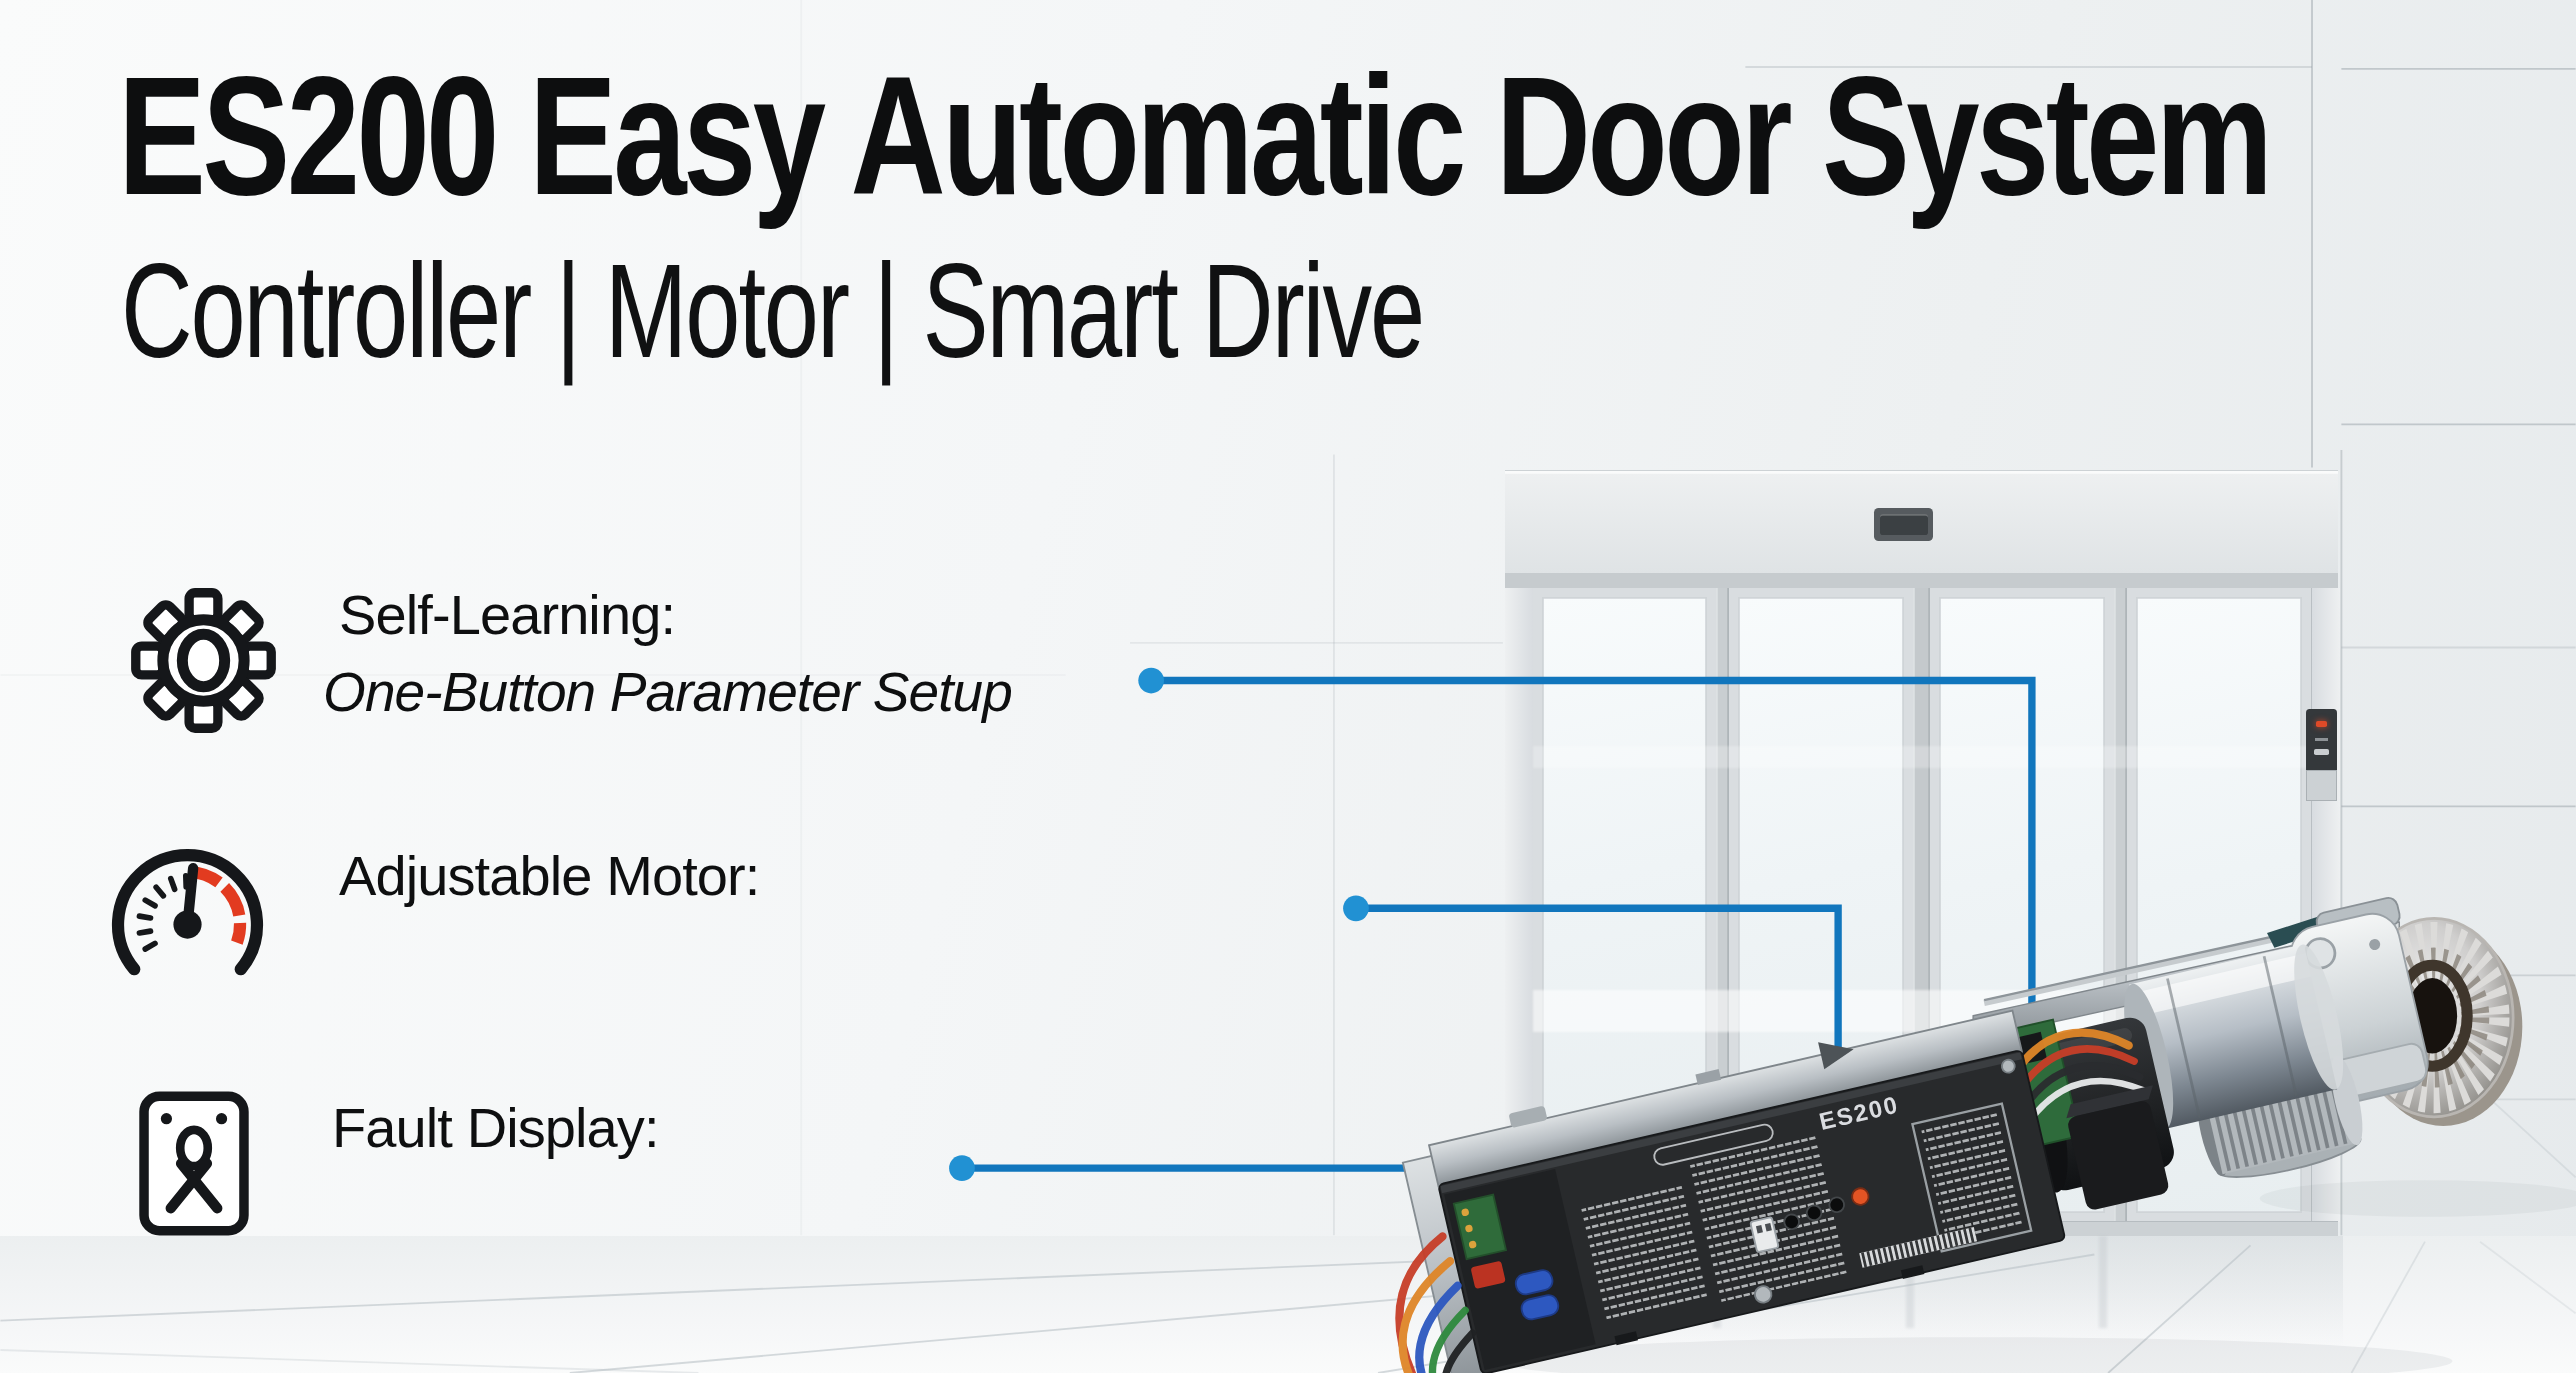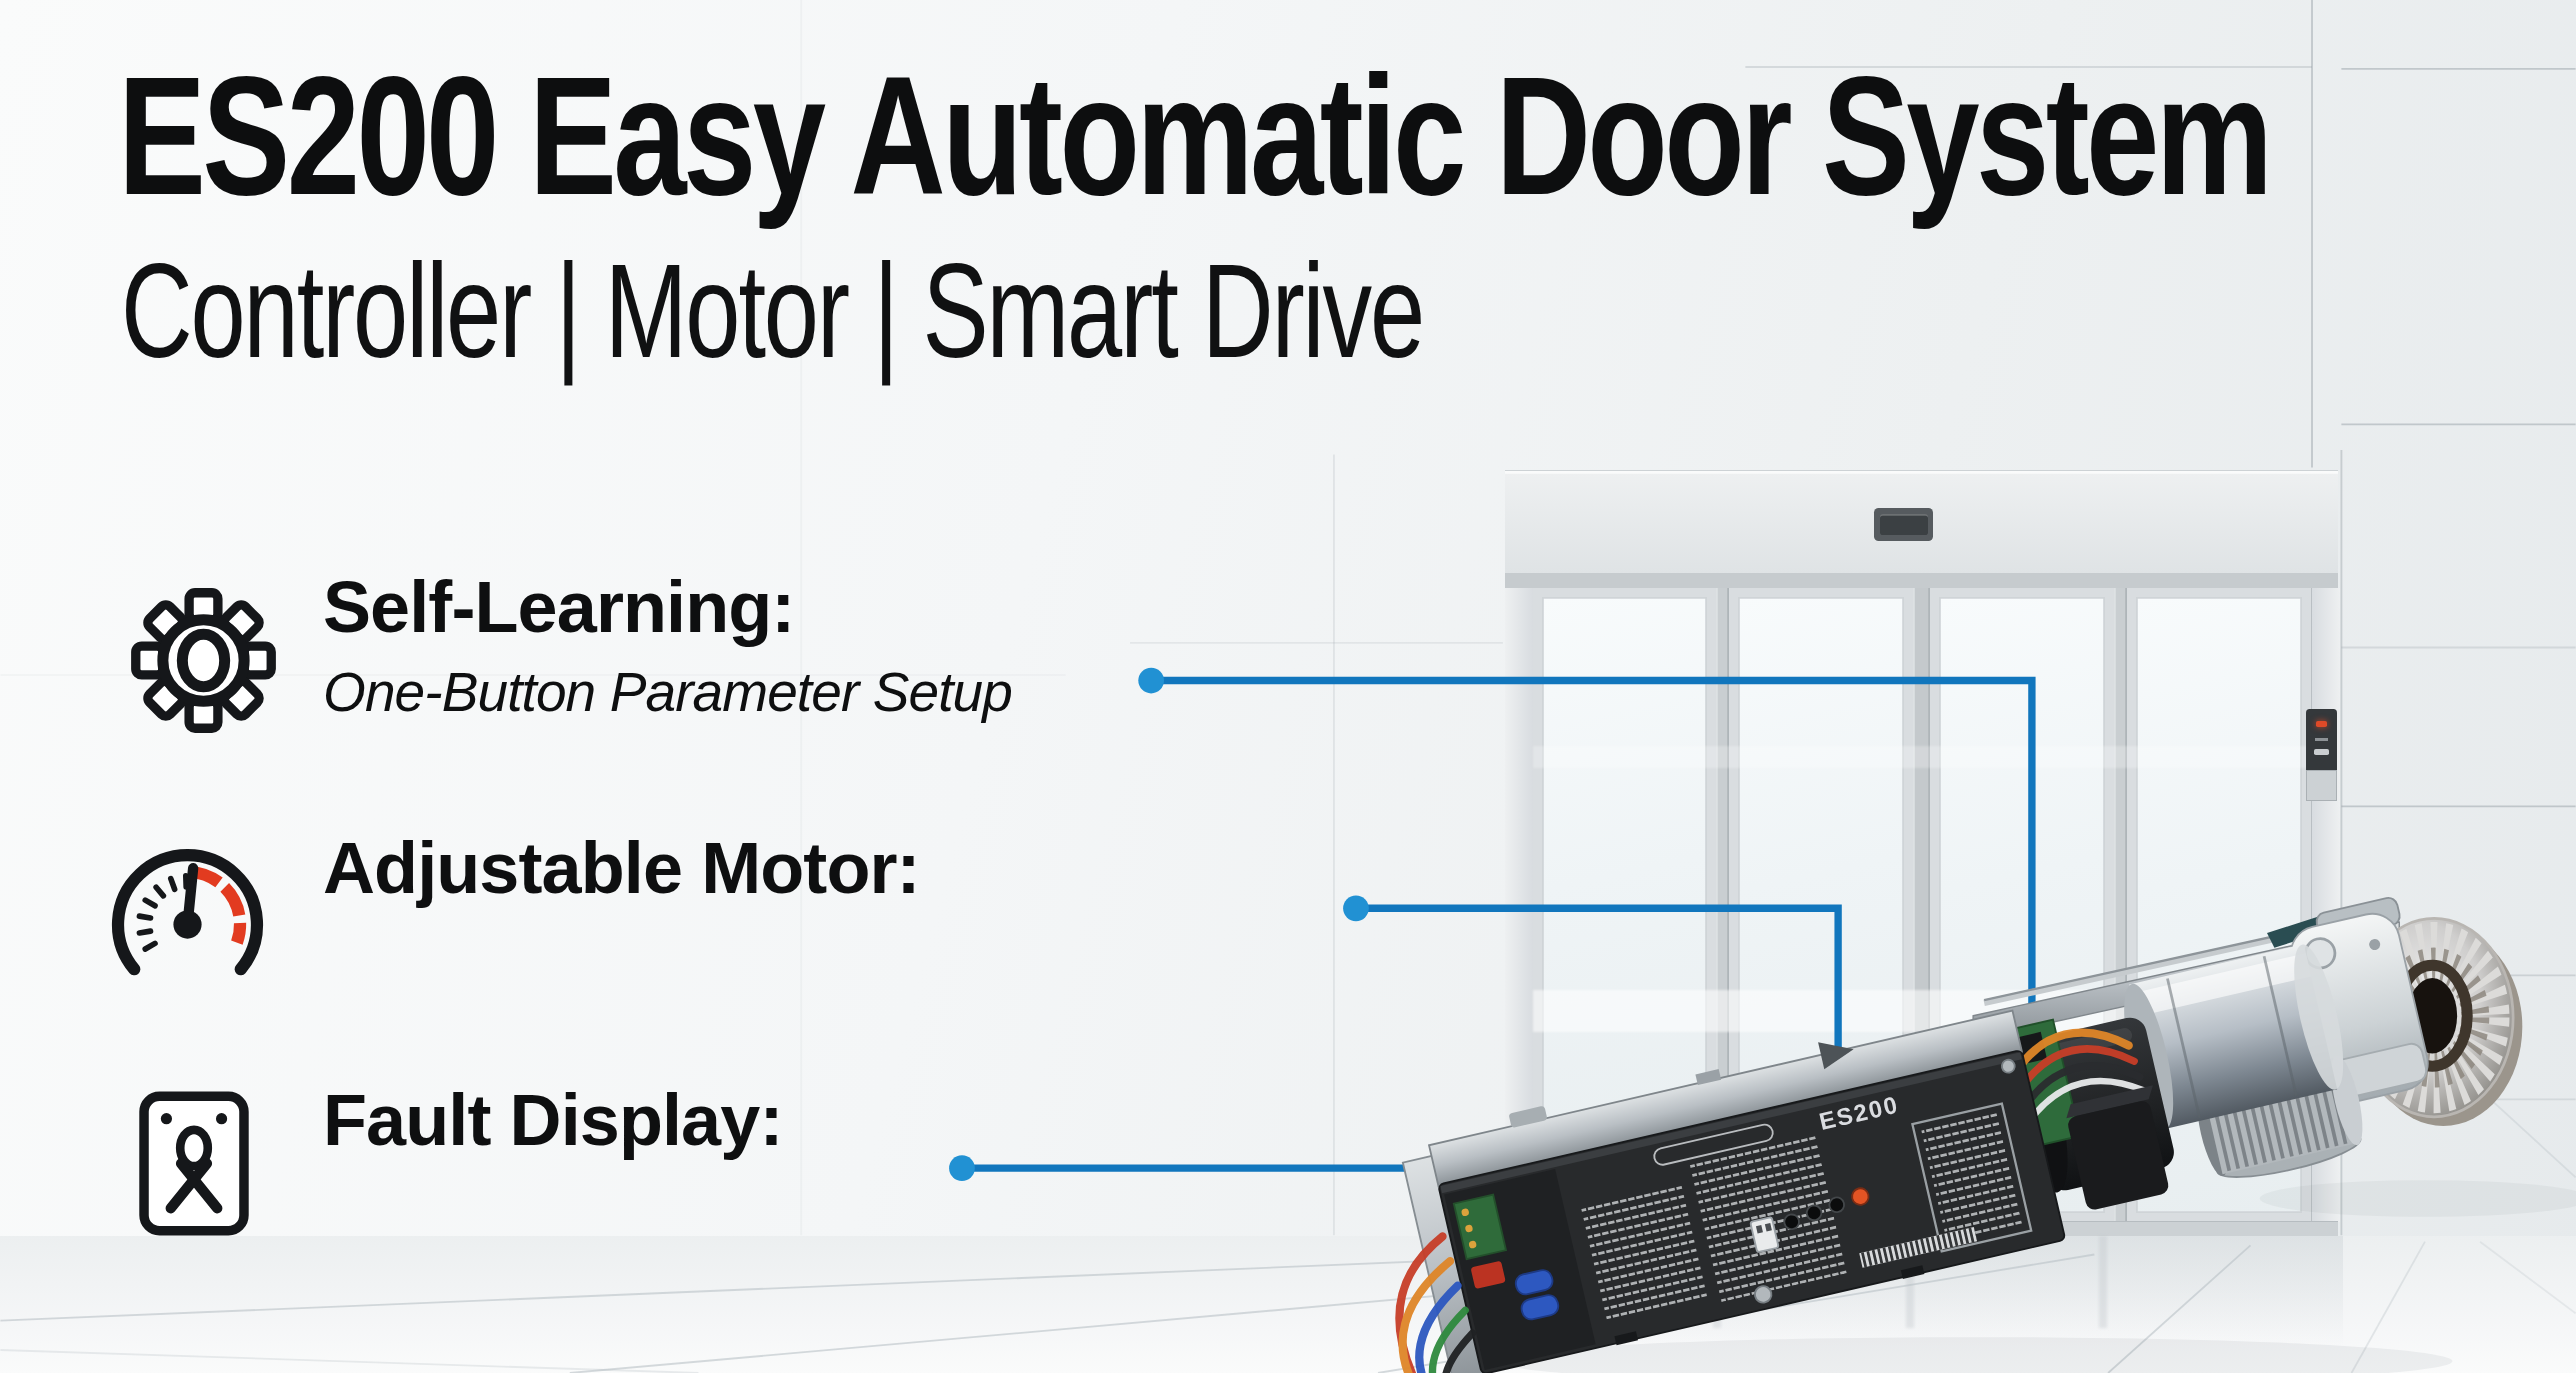--- a/index.html
+++ b/index.html
@@ -62,25 +62,25 @@
 
   
   .title{position:absolute;left:118px;top:51px;margin:0;font-size:169px;font-weight:700;color:#0d0e0f;
     letter-spacing:-4.6px;line-height:1;white-space:nowrap;transform:scaleX(.78);transform-origin:0 0;}
   .subtitle{position:absolute;left:121px;top:244px;margin:0;font-size:134px;font-weight:400;color:#101112;
     letter-spacing:-2.8px;line-height:1;white-space:nowrap;transform:scaleX(.74);transform-origin:0 0;}
 
   
   .f-icon{position:absolute;}
   .f-text{position:absolute;color:#0e0f10;}
-  .f-text h3{margin:0;font-size:72px;font-weight:700;line-height:1;letter-spacing:-0.9px;white-space:nowrap;}
+  .f-text h3{margin:16px;font-size:56px;font-weight:400;line-height:1;letter-spacing:-0.9px;white-space:nowrap;}
   .f-text p{margin:22px 0 0 0;font-size:55px;font-weight:400;line-height:1;letter-spacing:-0.9px;white-space:nowrap;font-style:italic;}
   #ftext1{left:323px;top:571px;}
   #ftext2{left:323px;top:832px;}
-  #ftext3{left:323px;top:1084px;}
+  #ftext3{left:316px;top:1084px;}
   #ficon1{left:129px;top:586px;}
   #ficon2{left:103px;top:838px;}
   #ficon3{left:138px;top:1091px;}
   .ic{stroke:var(--icon-ink,#15171a);}
 </style>
 </head>
 <body>
 
 <div class="canvas">
 

